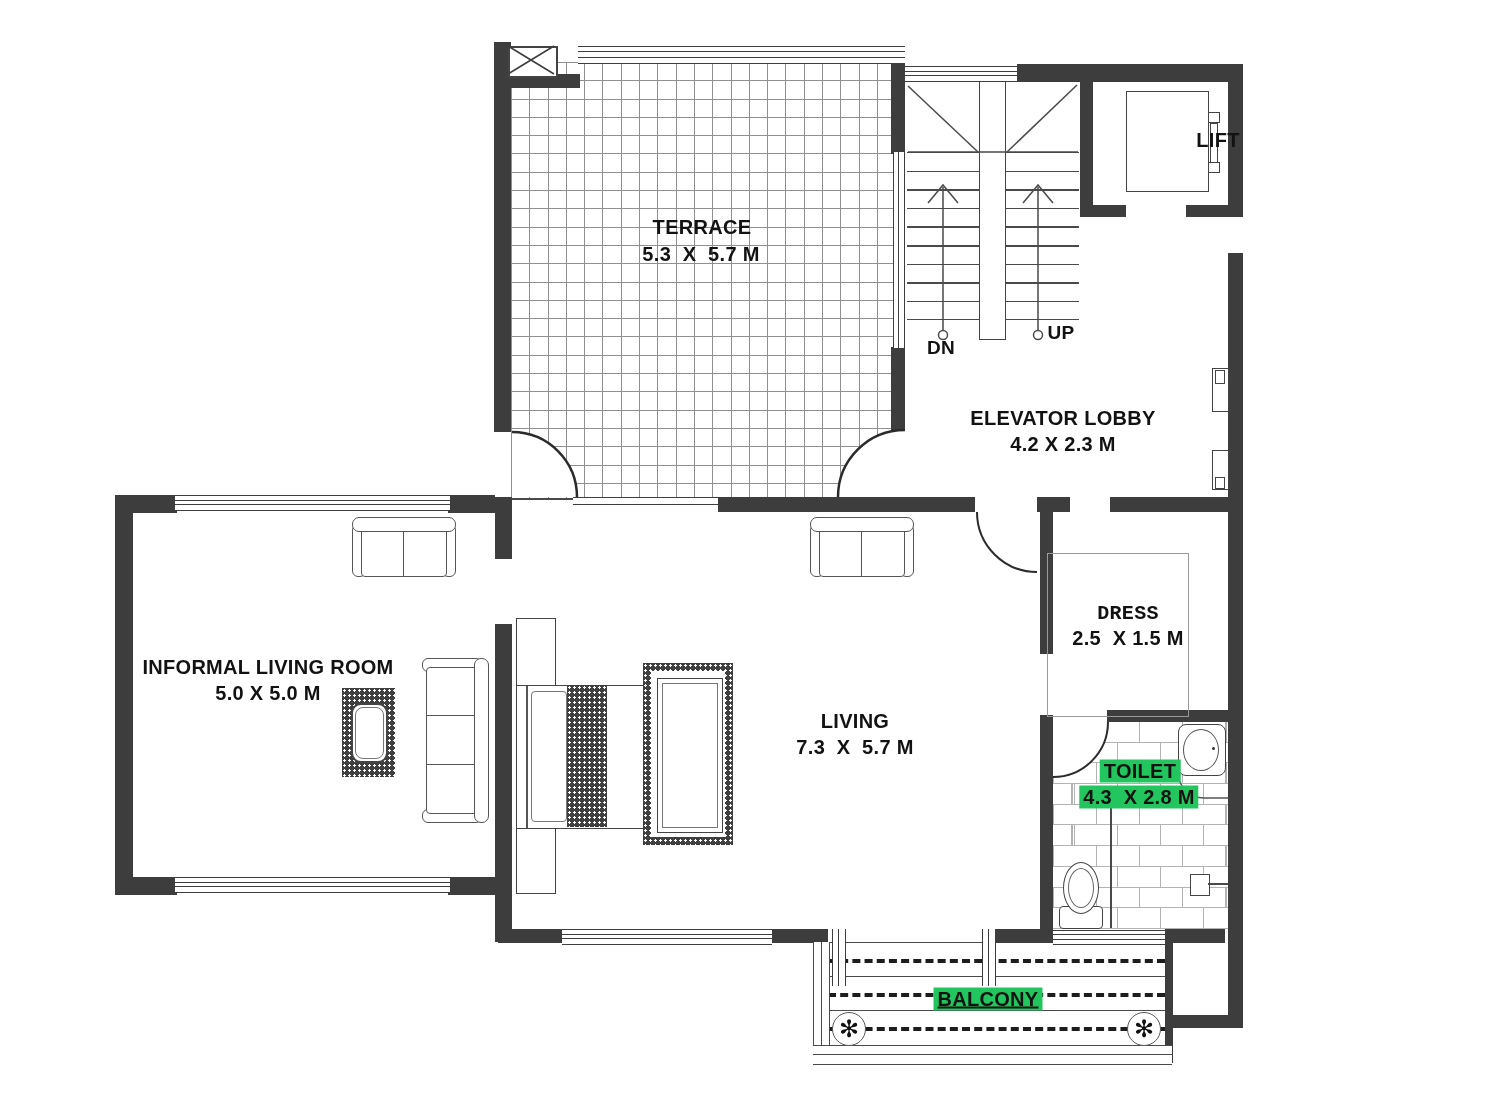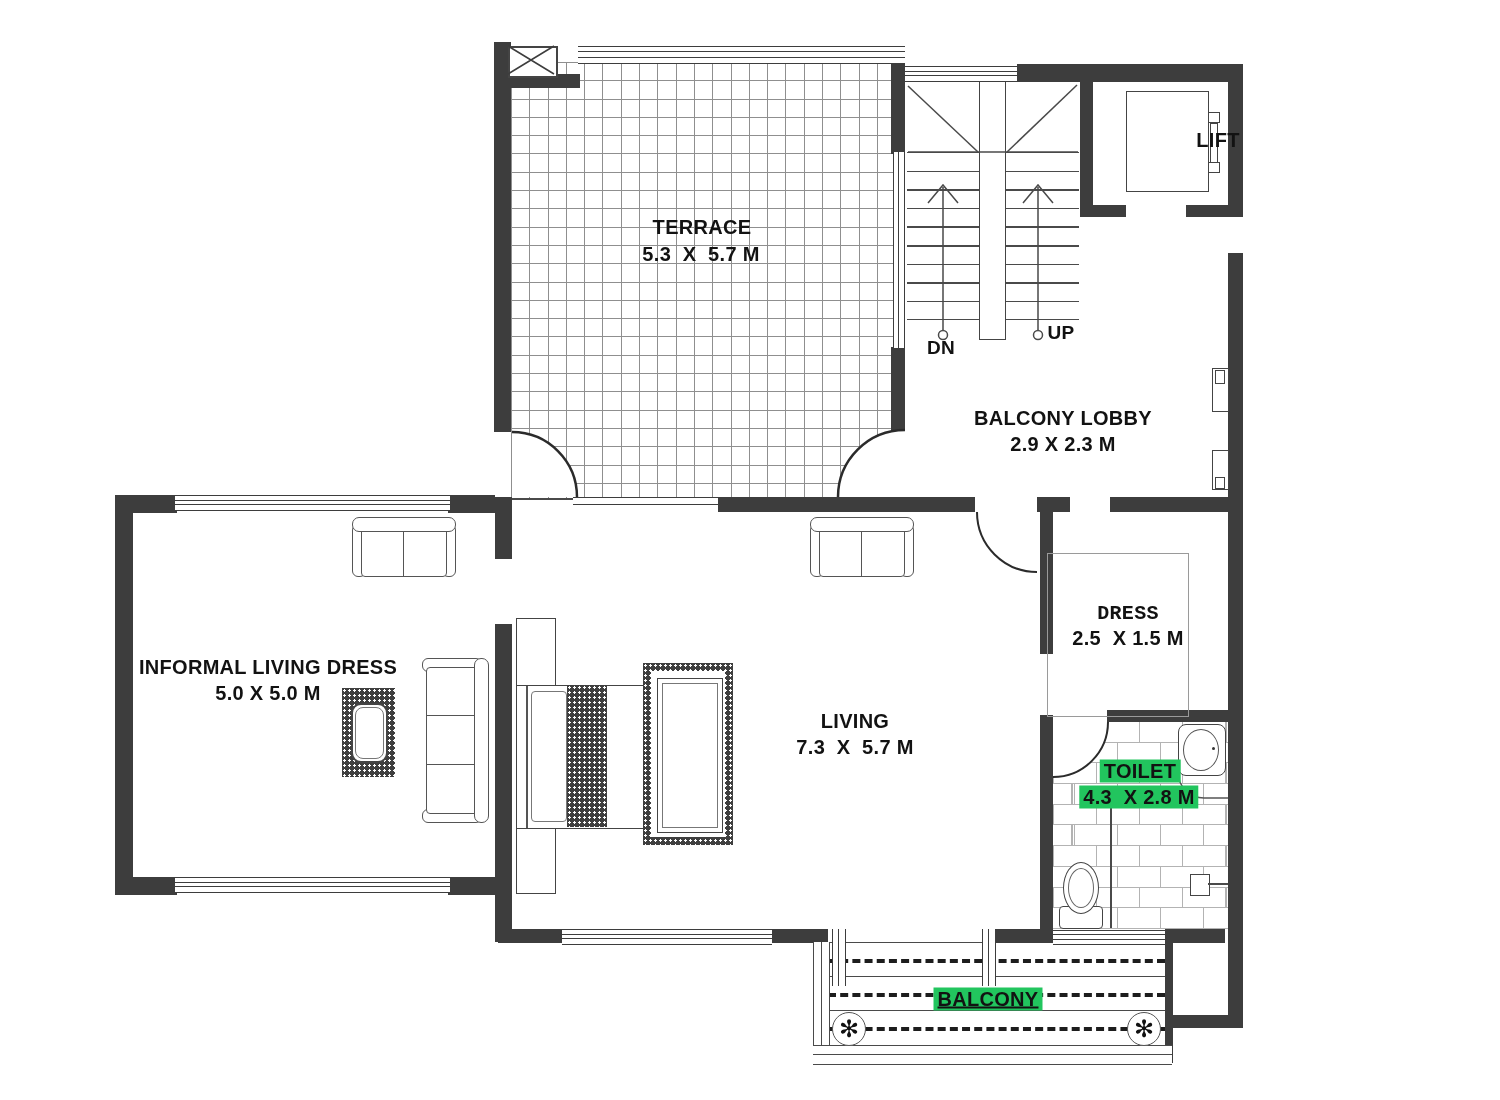--- a/index.html
+++ b/index.html
@@ -217,35 +217,35 @@
     <path d="M943,330 L943,187 M928,203 L943,185 L958,203" fill="none" stroke="#4a4a4a" stroke-width="1.5"></path>
     <circle cx="943" cy="335" r="4.5" fill="#fff" stroke="#4a4a4a" stroke-width="1.5"></circle>
     <path d="M1038,330 L1038,187 M1023,203 L1038,185 L1053,203" fill="none" stroke="#4a4a4a" stroke-width="1.5"></path>
     <circle cx="1038" cy="335" r="4.5" fill="#fff" stroke="#4a4a4a" stroke-width="1.5"></circle>
     <path d="M508,46 L554,74 M554,46 L508,74" stroke="#3d3d3d" stroke-width="1.5"></path>
   </svg>
 
   <div class="lbl" style="left:702px;top:227px;">TERRACE</div>
   <div class="lbl" style="left:701px;top:254px;">5.3  X  5.7 M</div>
 
-  <div class="lbl" style="left:1063px;top:418px;">BALCONY LOBBY</div>
-  <div class="lbl" style="left:1063px;top:444px;">2.9 X 2.3 M</div>
+  <div class="lbl" style="left:1063px;top:418px;">ELEVATOR LOBBY</div>
+  <div class="lbl" style="left:1063px;top:444px;">4.2 X 2.3 M</div>
 
   <div class="lbl" style="left:1218px;top:140px;">LIFT</div>
 
   <div class="lbl" style="left:1128px;top:613px;font-family:Liberation Mono, monospace;">DRESS</div>
   <div class="lbl" style="left:1128px;top:638px;">2.5  X 1.5 M</div>
 
   <div class="lbl bg" style="left:1140px;top:771px;">TOILET</div>
   <div class="lbl bg" style="left:1139px;top:797px;">4.3  X 2.8 M</div>
 
   <div class="lbl" style="left:855px;top:721px;">LIVING</div>
   <div class="lbl" style="left:855px;top:747px;text-align:center;">7.3  X  5.7 M</div>
 
-  <div class="lbl" style="left:268px;top:667px;">INFORMAL LIVING DRESS</div>
+  <div class="lbl" style="left:268px;top:667px;">INFORMAL LIVING ROOM</div>
   <div class="lbl" style="left:268px;top:693px;">5.0 X 5.0 M</div>
 
   <div class="lbl bg" style="left:988px;top:999px;text-decoration:underline;">BALCONY</div>
 
   <div class="lbl small" style="left:941px;top:348px;">DN</div>
   <div class="lbl small" style="left:1037px;top:333px;margin-left:24px;">UP</div>
 
 </div>
 
 </body></html>

